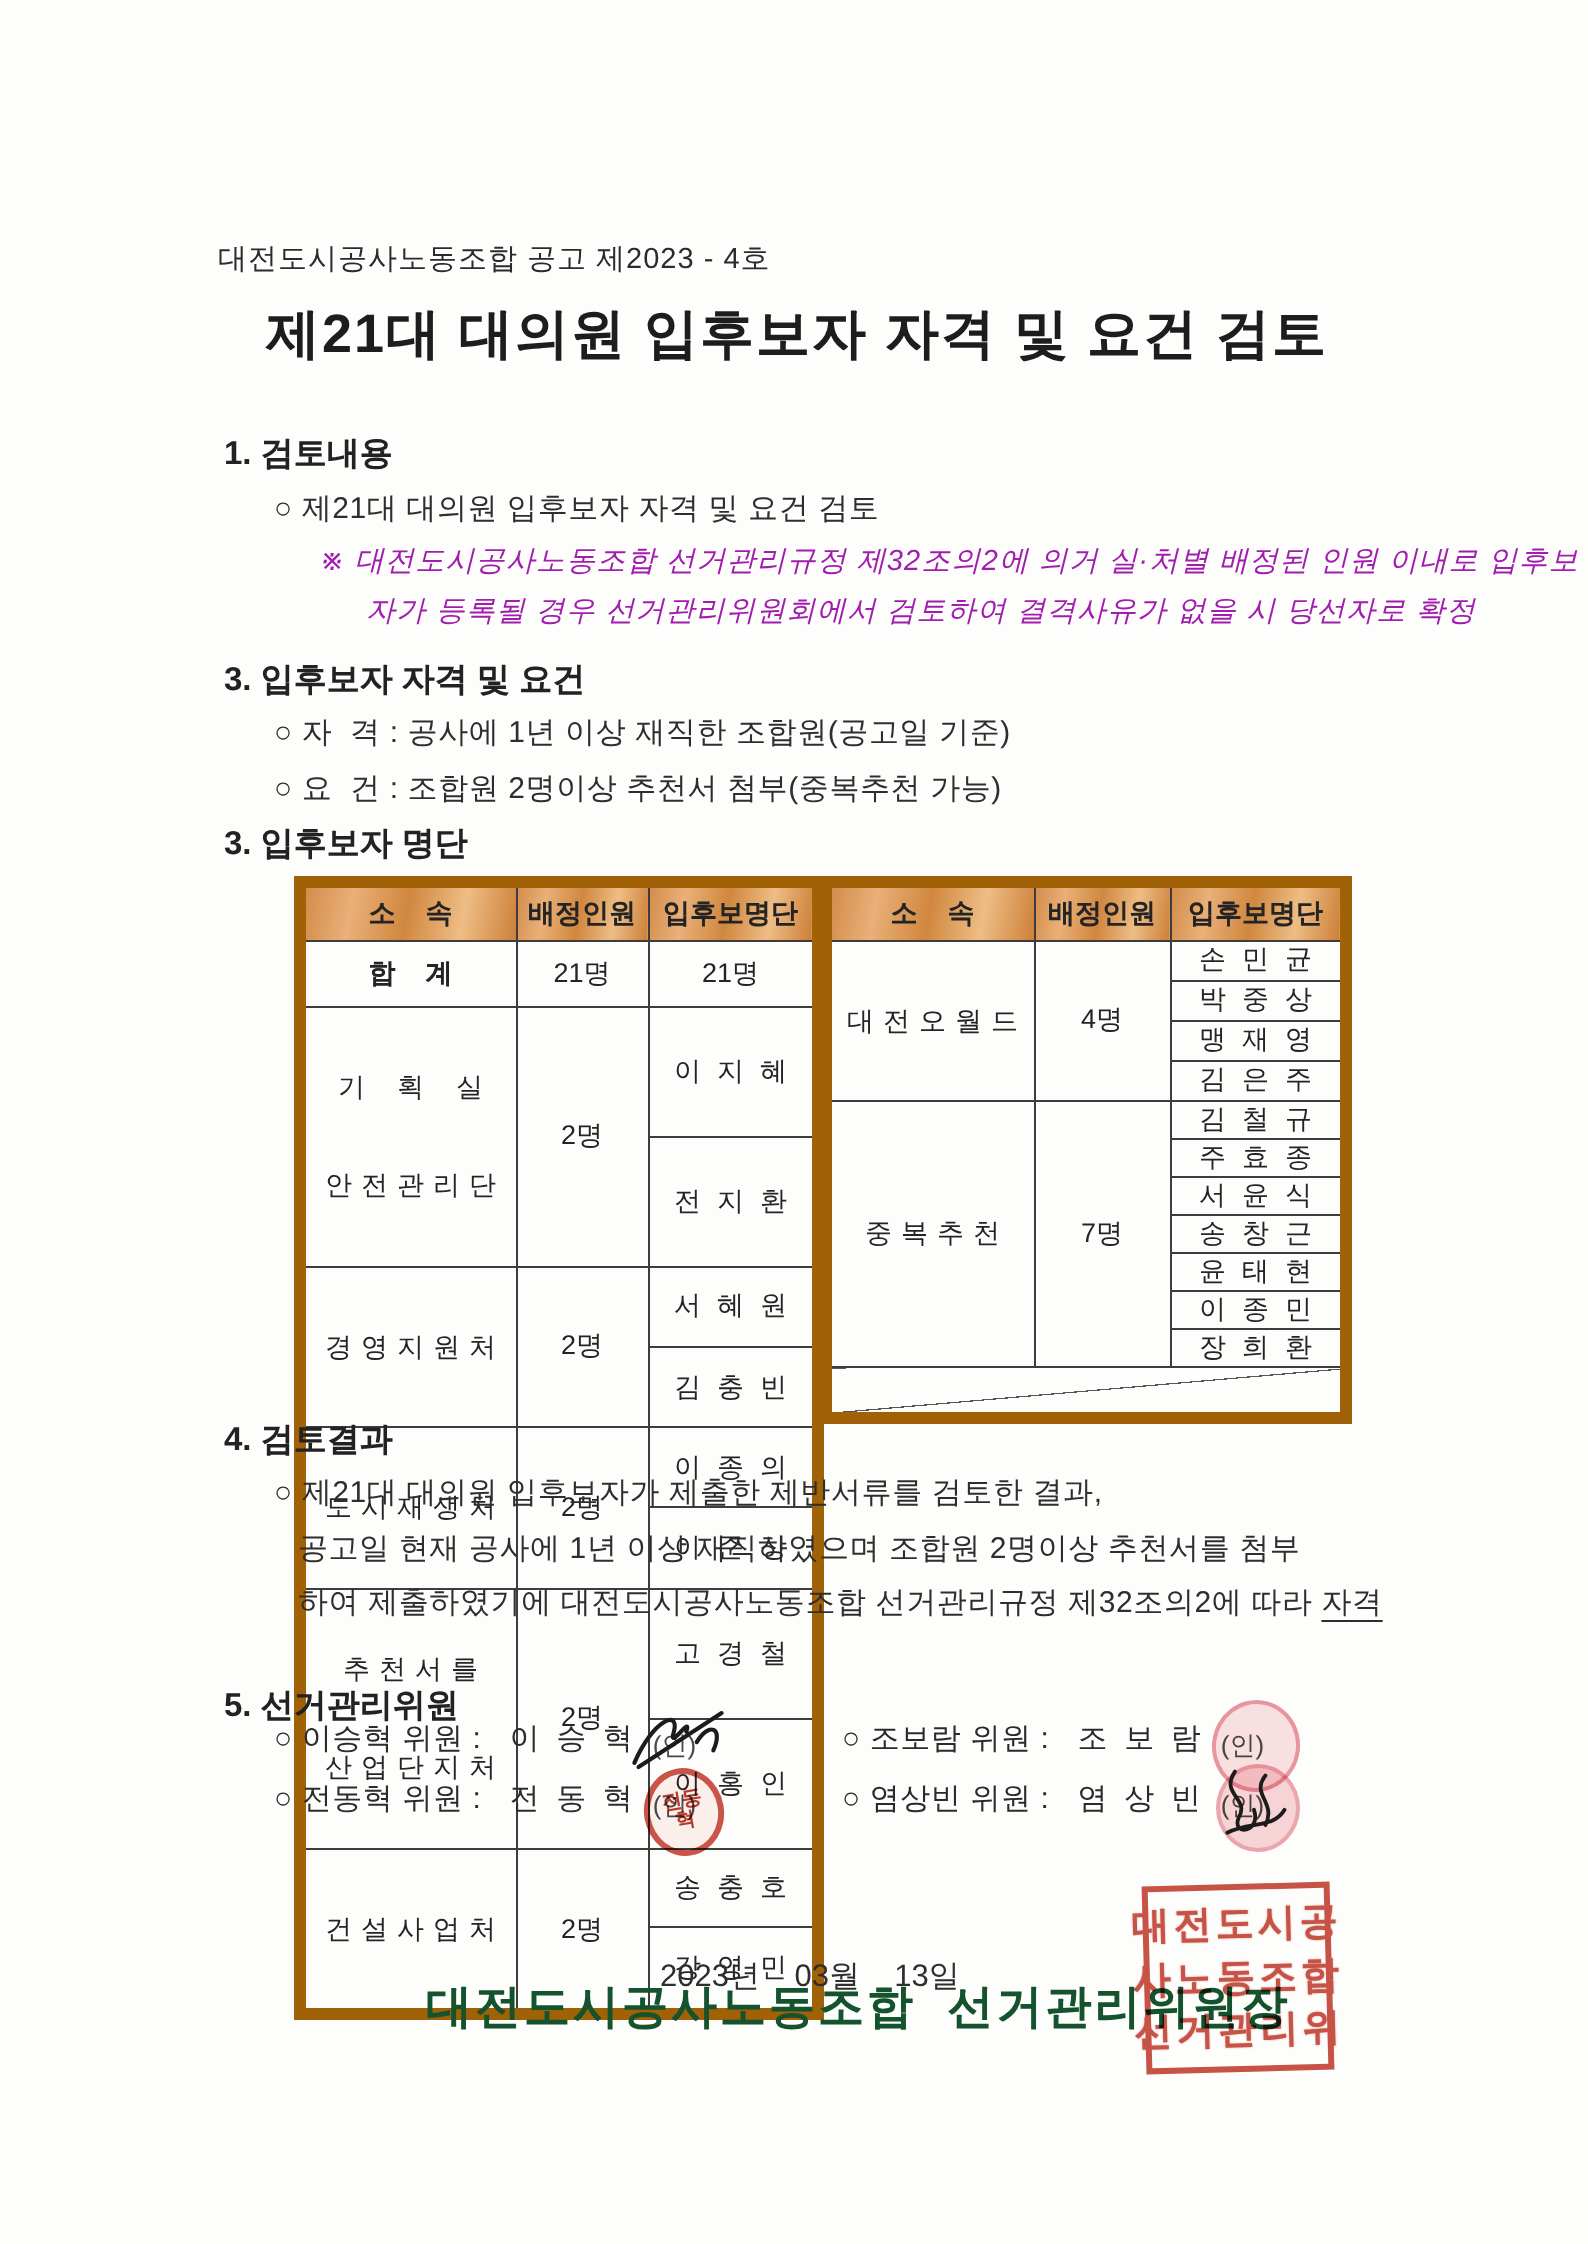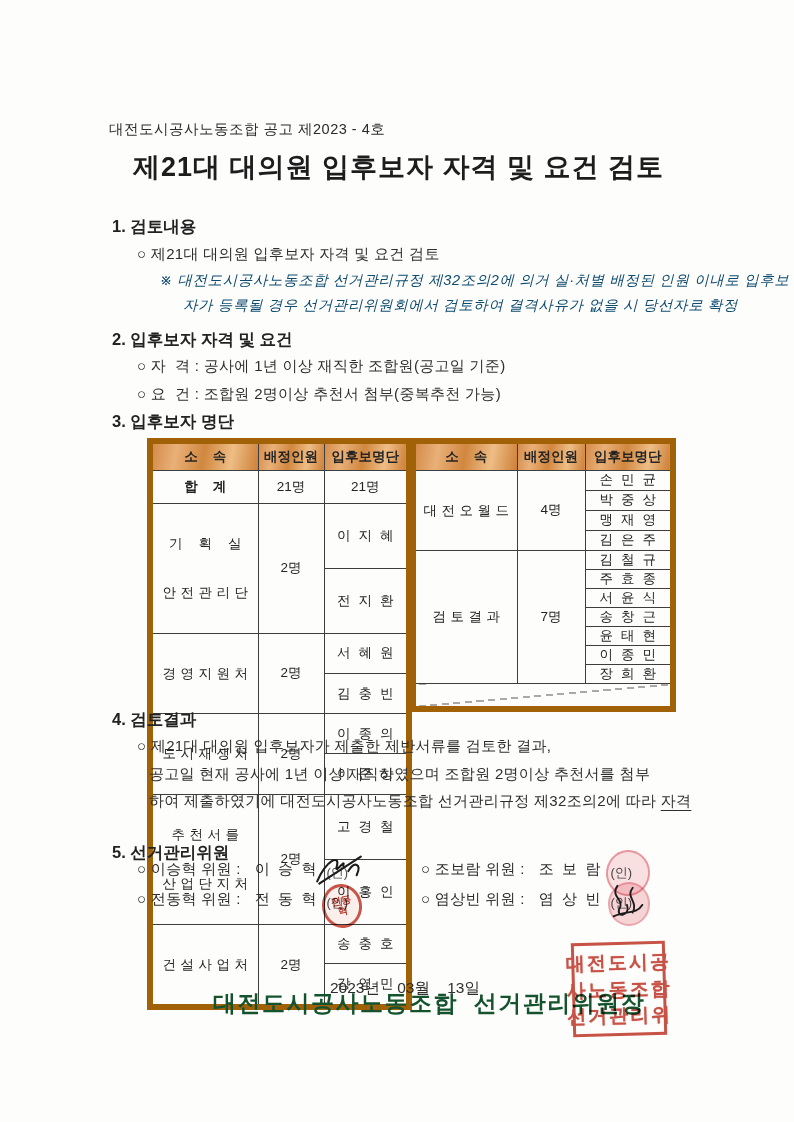--- a/index.html
+++ b/index.html
@@ -7,21 +7,21 @@
     position:relative;width:794px;height:1122px;margin:0 auto;
     background:#fdfdfb;overflow:hidden;
     font-family:"Liberation Sans","DejaVu Sans",sans-serif;
     color:#2b2b2b;
   }
   .abs{position:absolute;white-space:pre;}
   .notice-no{left:109px;top:120px;font-size:14.5px;letter-spacing:.5px;}
   .doc-title{left:133px;top:149px;font-size:27px;font-weight:700;letter-spacing:1px;color:#1d1d1d;}
   .sec-h{left:112px;font-size:16.5px;font-weight:700;color:#222;}
   .line{font-size:15px;color:#2e2e2e;letter-spacing:.3px;}
-  .hand{font-style:italic;font-size:14.5px;color:#0c4a6e;letter-spacing:.6px;}
+  .hand{font-style:italic;font-size:14.5px;color:#a21caf;letter-spacing:.6px;}
   .ul{text-decoration:underline;text-underline-offset:4px;}
 
   
   .tables{position:absolute;left:147px;top:438px;display:flex;align-items:flex-start;}
   table.cand{border-collapse:collapse;table-layout:fixed;height:250px;background:#fdfdfb;}
   table.cand td,table.cand th{
     border:1.4px solid #3d3d3d;font-size:13.5px;color:#242424;
     text-align:center;vertical-align:middle;padding:0;overflow:hidden;white-space:pre;
   }
   table.cand{border:6px solid #a16207;}
@@ -90,21 +90,21 @@
 <div class="page">
 
   <div class="abs notice-no">대전도시공사노동조합 공고 제2023 - 4호</div>
   <div class="abs doc-title">제21대 대의원 입후보자 자격 및 요건 검토</div>
 
   <div class="abs sec-h" style="top:216px">1. 검토내용</div>
   <div class="abs line" style="left:137px;top:245px">○ 제21대 대의원 입후보자 자격 및 요건 검토</div>
   <div class="abs hand" style="left:160px;top:271px">※ 대전도시공사노동조합 선거관리규정 제32조의2에 의거 실·처별 배정된 인원 이내로 입후보</div>
   <div class="abs hand" style="left:183px;top:296px">자가 등록될 경우 선거관리위원회에서 검토하여 결격사유가 없을 시 당선자로 확정</div>
 
-  <div class="abs sec-h" style="top:329px">2. 입후보자 자격 및 요건</div>
+  <div class="abs sec-h" style="top:329px">3. 입후보자 자격 및 요건</div>
   <div class="abs line" style="left:137px;top:357px">○ 자  격 : 공사에 1년 이상 재직한 조합원(공고일 기준)</div>
   <div class="abs line" style="left:137px;top:385px">○ 요  건 : 조합원 2명이상 추천서 첨부(중복추천 가능)</div>
 
   <div class="abs sec-h" style="top:411px">3. 입후보자 명단</div>
 
   <div class="tables">
 
     <table class="cand">
       <colgroup>
           <col style="width:102px">
@@ -200,21 +200,21 @@
             <td class="nm">박중상</td>
           </tr>
       <tr>
             <td class="nm">맹재영</td>
           </tr>
       <tr>
             <td class="nm">김은주</td>
           </tr>
       <tr>
         <td rowspan="7">
-          <div class="ls5">검토결과</div>
+          <div class="ls5">중복추천</div>
         </td>
         <td rowspan="7">7명</td>
         <td class="nm">김철규</td>
       </tr>
       <tr>
             <td class="nm">주효종</td>
           </tr>
       <tr>
             <td class="nm">서윤식</td>
           </tr>

